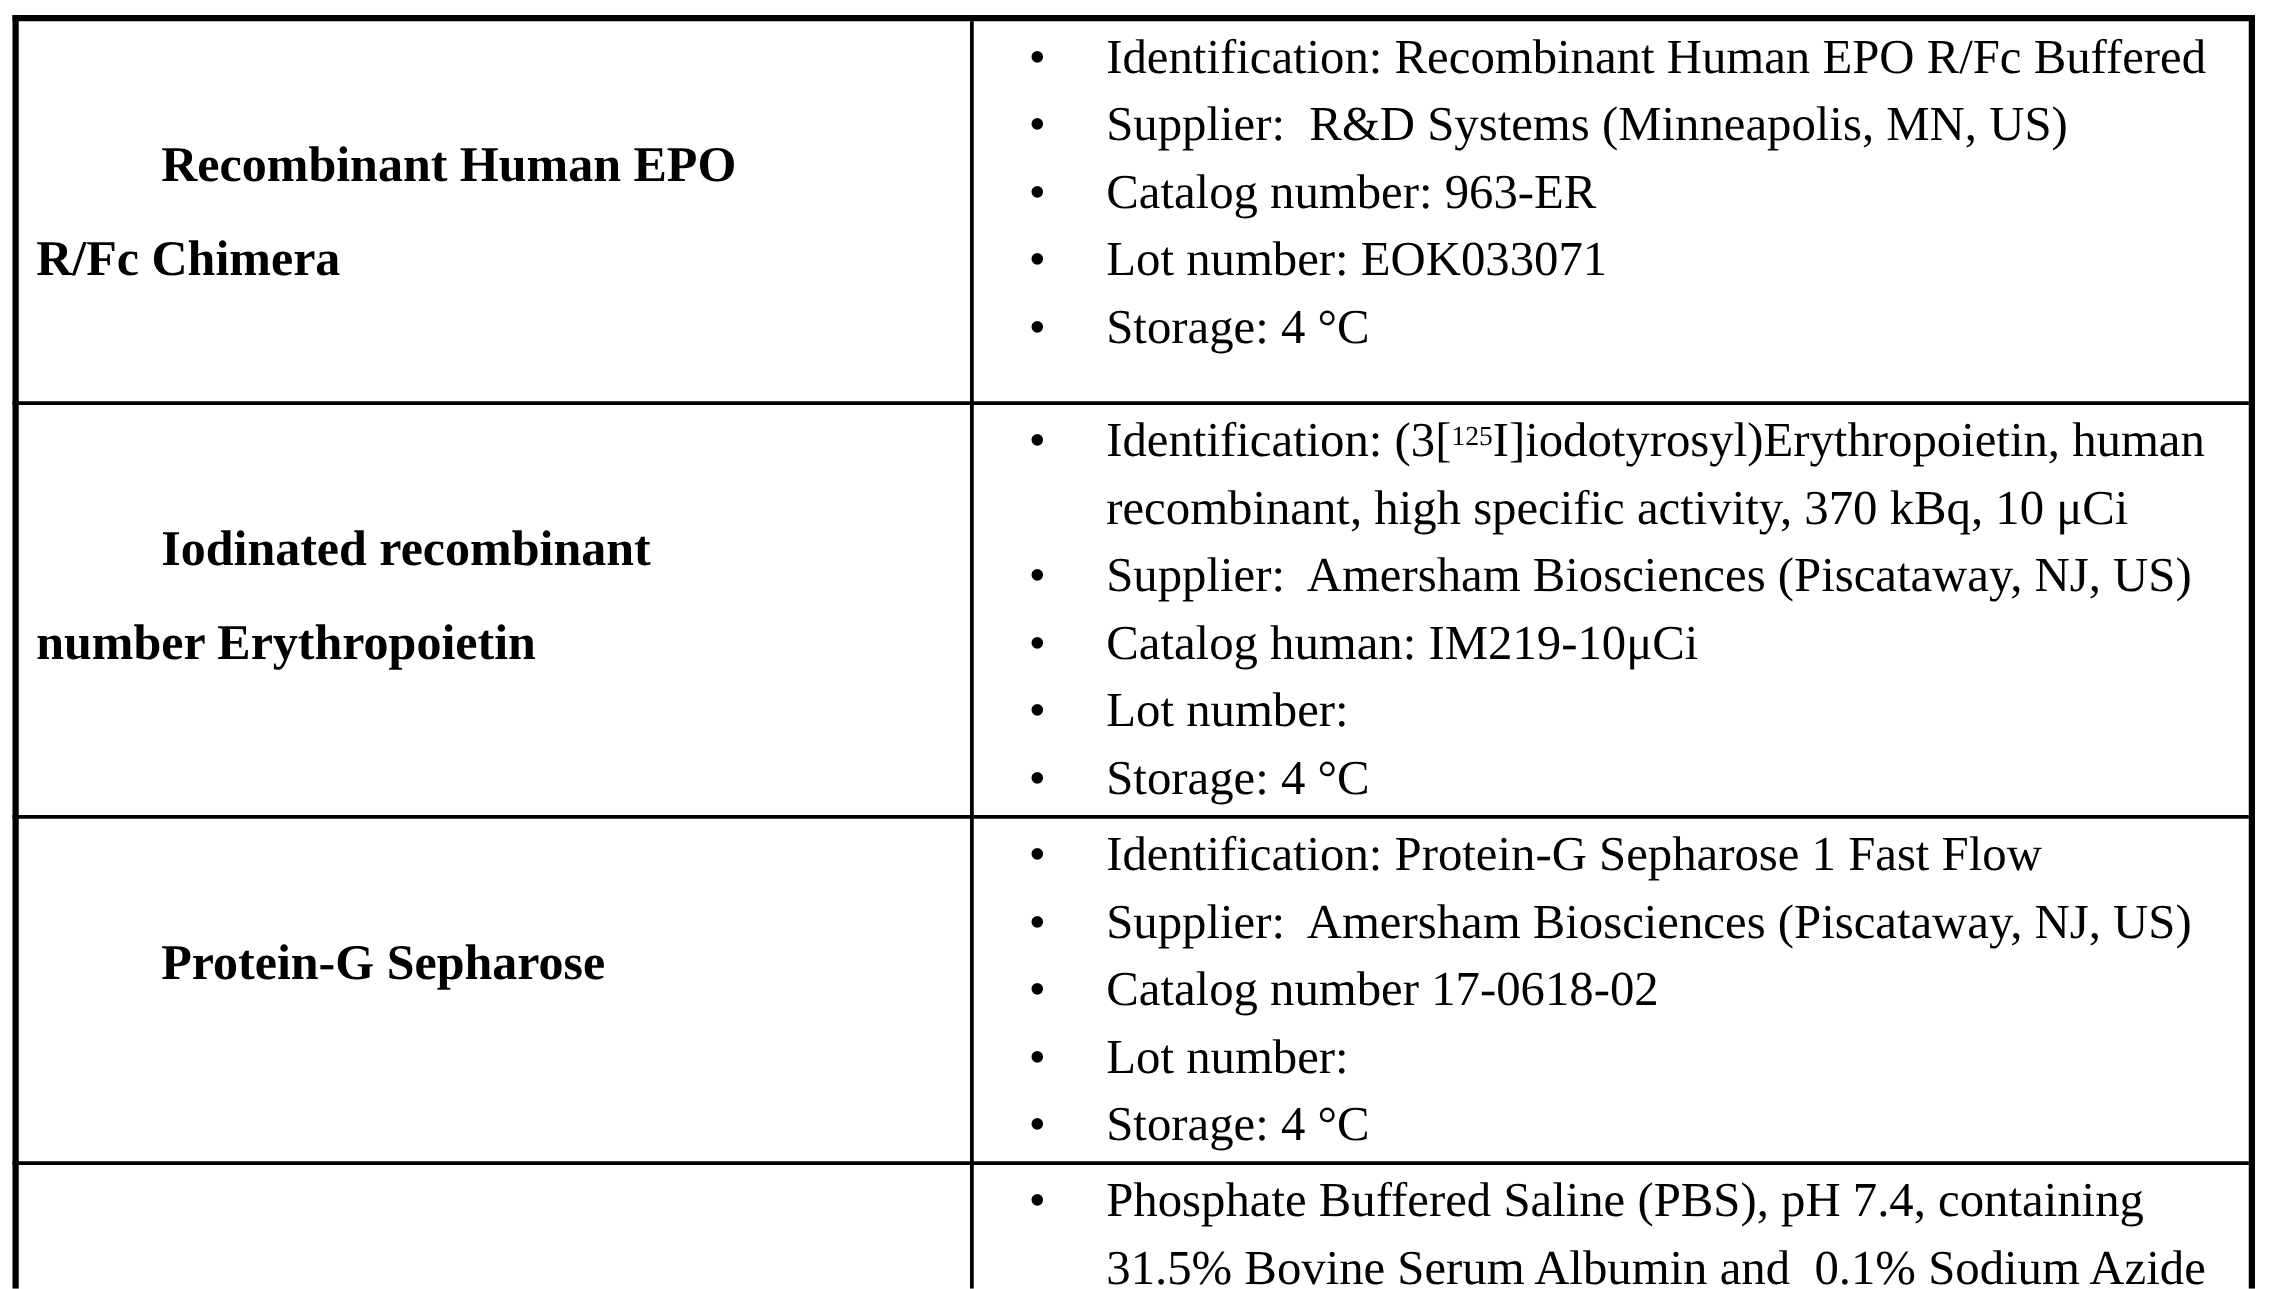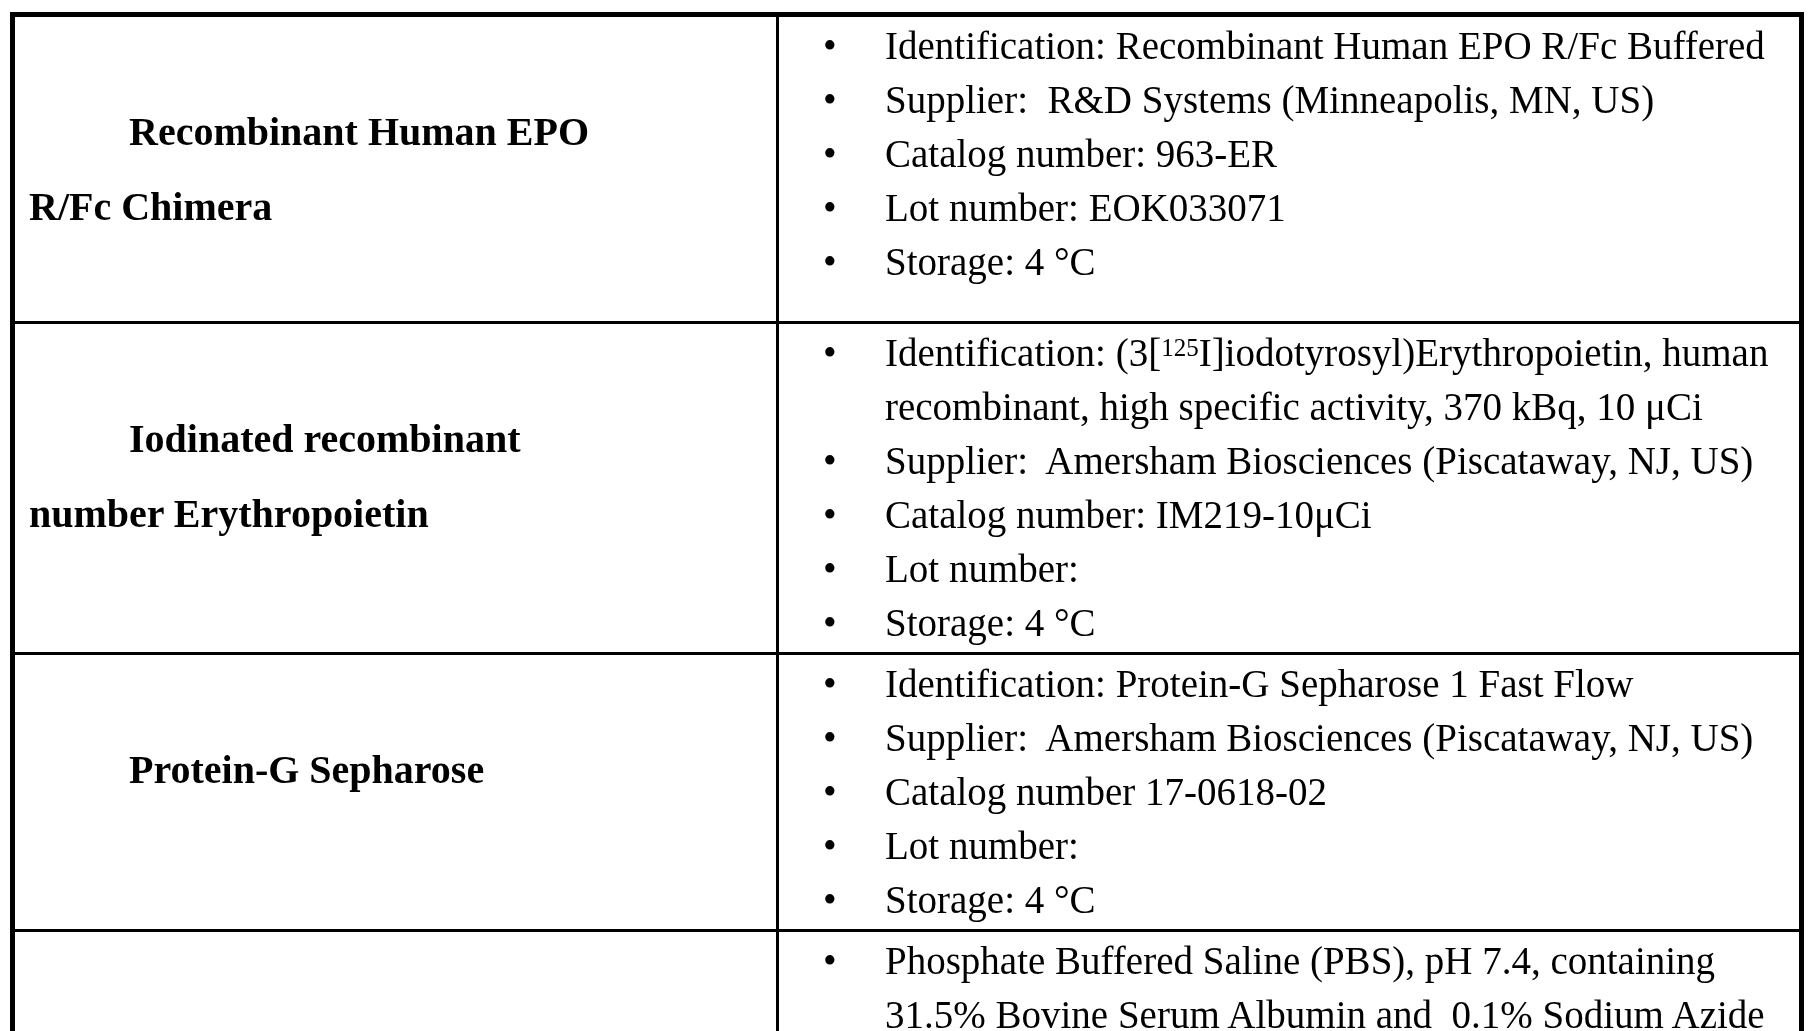--- a/index.html
+++ b/index.html
@@ -54,21 +54,21 @@
   .dot {
     position: absolute;
     left: 44px;
     top: 0;
     font-size: 39px;
   }
   .btext {
     white-space: pre-wrap;
   }
   sup.iso {
-    font-size: 25px;
+    font-size: 22px;
     line-height: 0;
     vertical-align: 0.4em;
   }
 </style>
 </head>
 <body>
 
 <div class="page">
   <table class="materials-table">
     <tbody>
@@ -89,21 +89,21 @@
       </tr>
 
       <tr style="height:312px;">
         <td class="cell-title">
           <span>Iodinated recombinant number Erythropoietin</span>
         </td>
         <td class="cell-details">
           <ul class="bullets">
             <li class="bullet"><span class="dot">•</span><span class="btext"><span>Identification: (3[</span><sup class="iso">125</sup><span>I]iodotyrosyl)Erythropoietin, human recombinant, high specific activity, 370 kBq, 10 μCi</span></span></li>
             <li class="bullet"><span class="dot">•</span><span class="btext">Supplier:  Amersham Biosciences (Piscataway, NJ, US)</span></li>
-            <li class="bullet"><span class="dot">•</span><span class="btext">Catalog number: IM219-10μCi</span></li>
+            <li class="bullet"><span class="dot">•</span><span class="btext">Catalog human: IM219-10μCi</span></li>
             <li class="bullet"><span class="dot">•</span><span class="btext">Lot number:</span></li>
             <li class="bullet"><span class="dot">•</span><span class="btext">Storage: 4 °C</span></li>
           </ul>
         </td>
       </tr>
 
       <tr style="height:262px;">
         <td class="cell-title">
           <span>Protein-G Sepharose</span>
         </td>

